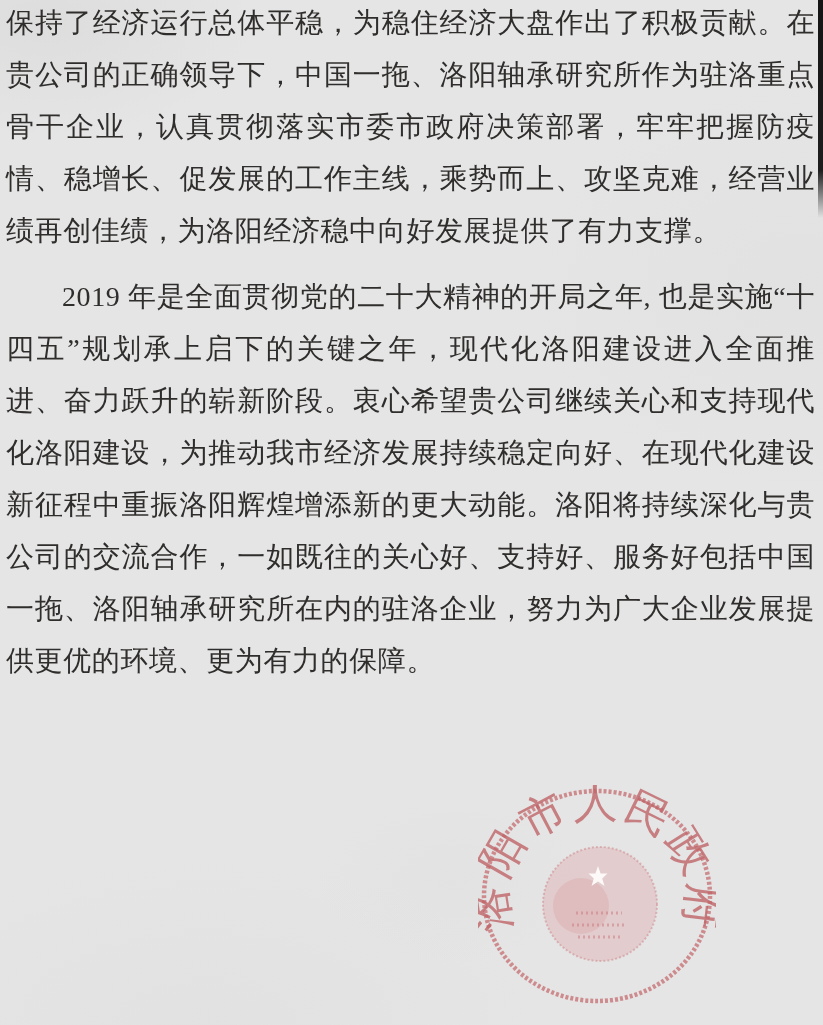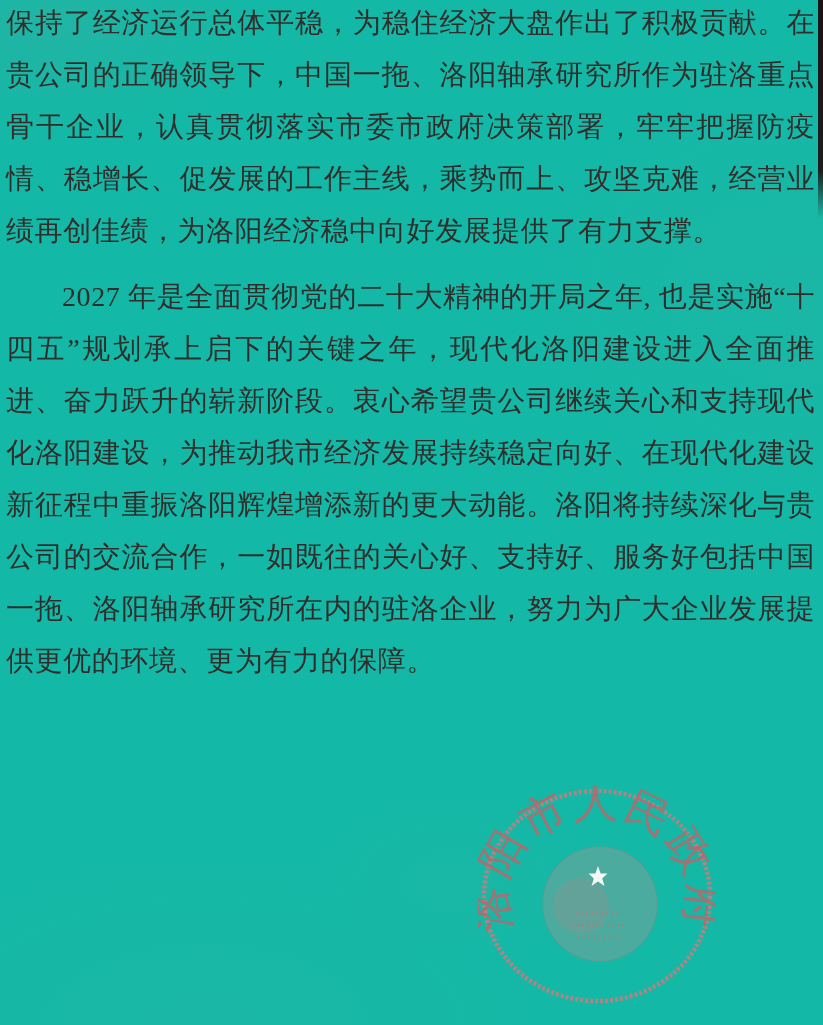--- a/index.html
+++ b/index.html
@@ -1,20 +1,20 @@
 <!DOCTYPE html>
 <html><head>
 <meta charset="utf-8">
 <style>
   html, body { margin: 0; padding: 0; background: #ffffff; }
   .page {
     position: relative;
     width: 823px;
     height: 1025px;
-    background: #14b8a6;
+    background: #e5e5e5;
     overflow: hidden;
     font-family: "Liberation Serif", "DejaVu Serif", serif;
   }
   
   .page::before {
     content: "";
     position: absolute;
     inset: 0;
     background:
       radial-gradient(ellipse 320px 180px at 6% 2%,  rgba(150,150,148,0.10), transparent 65%),
@@ -87,21 +87,21 @@
     z-index: 3;
   }
 </style>
 </head>
 <body>
 
 <div class="page">
 
   <div class="body-text">
     <p class="para">保持了经济运行总体平稳，为稳住经济大盘作出了积极贡献。在贵公司的正确领导下，中国一拖、洛阳轴承研究所作为驻洛重点骨干企业，认真贯彻落实市委市政府决策部署，牢牢把握防疫情、稳增长、促发展的工作主线，乘势而上、攻坚克难，经营业绩再创佳绩，为洛阳经济稳中向好发展提供了有力支撑。</p>
-    <p class="para indent">2027 年是全面贯彻党的二十大精神的开局之年, 也是实施“十四五”规划承上启下的关键之年，现代化洛阳建设进入全面推进、奋力跃升的崭新阶段。衷心希望贵公司继续关心和支持现代化洛阳建设，为推动我市经济发展持续稳定向好、在现代化建设新征程中重振洛阳辉煌增添新的更大动能。洛阳将持续深化与贵公司的交流合作，一如既往的关心好、支持好、服务好包括中国一拖、洛阳轴承研究所在内的驻洛企业，努力为广大企业发展提供更优的环境、更为有力的保障。</p>
+    <p class="para indent">2019 年是全面贯彻党的二十大精神的开局之年, 也是实施“十四五”规划承上启下的关键之年，现代化洛阳建设进入全面推进、奋力跃升的崭新阶段。衷心希望贵公司继续关心和支持现代化洛阳建设，为推动我市经济发展持续稳定向好、在现代化建设新征程中重振洛阳辉煌增添新的更大动能。洛阳将持续深化与贵公司的交流合作，一如既往的关心好、支持好、服务好包括中国一拖、洛阳轴承研究所在内的驻洛企业，努力为广大企业发展提供更优的环境、更为有力的保障。</p>
   </div>
 
   <svg class="seal" width="238" height="224" viewBox="0 0 238 224" aria-hidden="true">
     <defs>
       <path id="sealArc" d="M 36.5,144.4 A 91,79 0 1 1 201.5,144.4" fill="none"></path>
     </defs>
 
     <ellipse class="seal-ring" cx="119" cy="111" rx="113" ry="105"></ellipse>
 
     <text class="seal-text-el">

